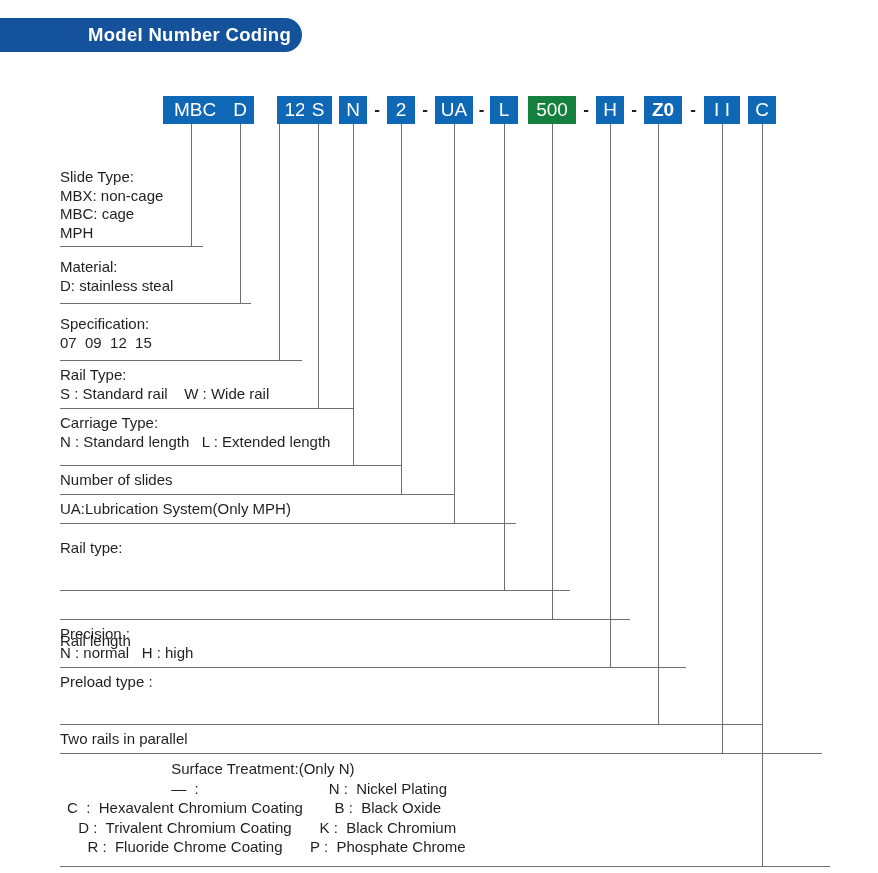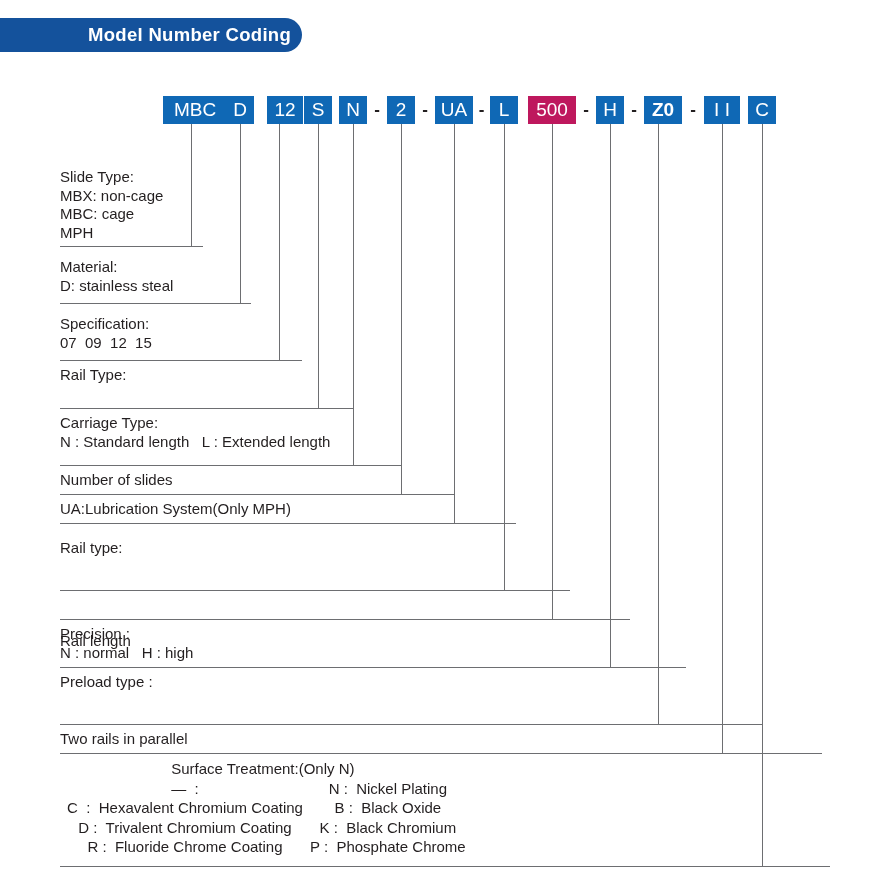--- a/index.html
+++ b/index.html
@@ -134,30 +134,30 @@
     <line x1="60" y1="724.5" x2="762" y2="724.5" stroke="#6d6e71" stroke-width="1"></line>
     <line x1="722.5" y1="124" x2="722.5" y2="753.5" stroke="#6d6e71" stroke-width="1"></line>
     <line x1="60" y1="753.5" x2="822" y2="753.5" stroke="#6d6e71" stroke-width="1"></line>
     <line x1="762.5" y1="124" x2="762.5" y2="866.5" stroke="#6d6e71" stroke-width="1"></line>
     <line x1="60" y1="866.5" x2="830" y2="866.5" stroke="#6d6e71" stroke-width="1"></line>
   </svg>
 
 <div id="code-sequence">
     <div class="code-box" style="left: 163px; width: 64px; background: rgb(15, 104, 181);">MBC</div>
     <div class="code-box" style="left: 226px; width: 28px; background: rgb(15, 104, 181);">D</div>
-    <div class="code-box" style="left: 267px; width: 36px; background: rgb(15, 104, 181);">12</div>
+    <div class="code-box" style="left: 277px; width: 36px; background: rgb(15, 104, 181);">12</div>
     <div class="code-box" style="left: 304px; width: 28px; background: rgb(15, 104, 181);">S</div>
     <div class="code-box" style="left: 339px; width: 28px; background: rgb(15, 104, 181);">N</div>
     <div class="code-sep" style="left: 367px; width: 20px;">-</div>
     <div class="code-box" style="left: 387px; width: 28px; background: rgb(15, 104, 181);">2</div>
     <div class="code-sep" style="left: 415px; width: 20px;">-</div>
     <div class="code-box" style="left: 435px; width: 38px; background: rgb(15, 104, 181);">UA</div>
     <div class="code-sep" style="left: 473px; width: 17px;">-</div>
     <div class="code-box" style="left: 490px; width: 28px; background: rgb(15, 104, 181);">L</div>
-    <div class="code-box" style="left: 528px; width: 48px; background: #be185d;">500</div>
+    <div class="code-box" style="left: 528px; width: 48px; background: #15803d;">500</div>
     <div class="code-sep" style="left: 576px; width: 20px;">-</div>
     <div class="code-box" style="left: 596px; width: 28px; background: rgb(15, 104, 181);">H</div>
     <div class="code-sep" style="left: 624px; width: 20px;">-</div>
     <div class="code-box" style="left: 644px; width: 38px; background: rgb(15, 104, 181); font-weight: bold;">Z0</div>
     <div class="code-sep" style="left: 682px; width: 22px;">-</div>
     <div class="code-box" style="left: 704px; width: 36px; background: rgb(15, 104, 181);">I I</div>
     <div class="code-box" style="left: 748px; width: 28px; background: rgb(15, 104, 181);">C</div>
   </div>
 
 <div id="desc-rows">
@@ -170,20 +170,21 @@
     <div class="desc-row" style="top: 258px;">
       <div class="desc-line">Material:</div>
       <div class="desc-line">D: stainless steal</div>
     </div>
     <div class="desc-row" style="top: 315px;">
       <div class="desc-line">Specification:</div>
       <div class="desc-line">07  09  12  15</div>
     </div>
     <div class="desc-row" style="top: 366px;">
       <div class="desc-line">Rail Type:</div>
+      <div class="desc-line">S : Standard rail    W : Wide rail</div>
     </div>
     <div class="desc-row" style="top: 414px;">
       <div class="desc-line">Carriage Type:</div>
       <div class="desc-line">N : Standard length   L : Extended length</div>
     </div>
     <div class="desc-row" style="top: 471px;">
       <div class="desc-line">Number of slides</div>
     </div>
     <div class="desc-row" style="top: 500px;">
       <div class="desc-line">UA:Lubrication System(Only MPH)</div>

